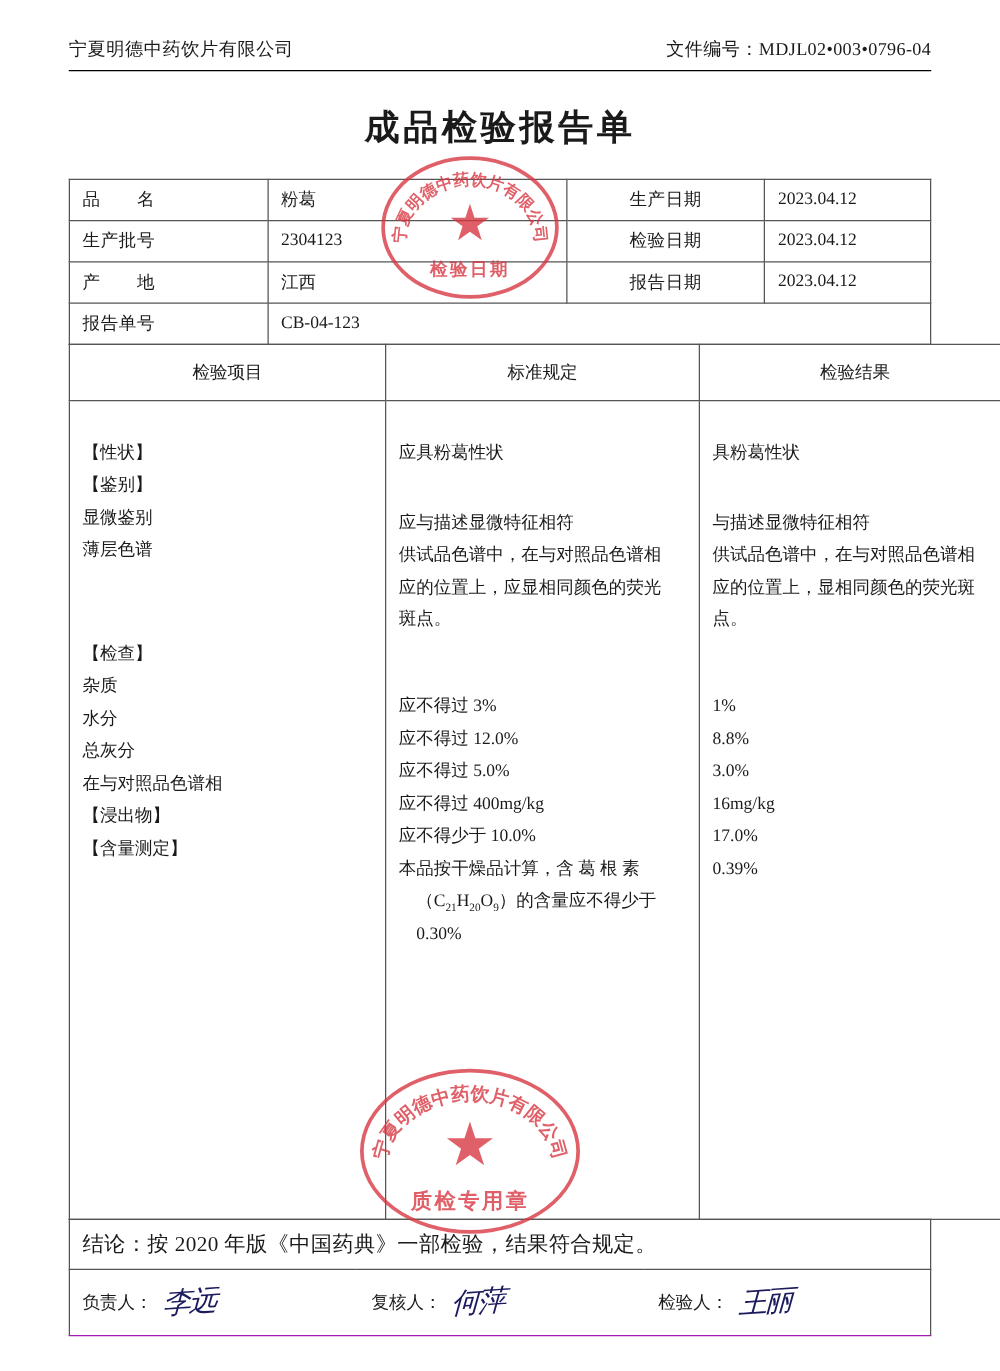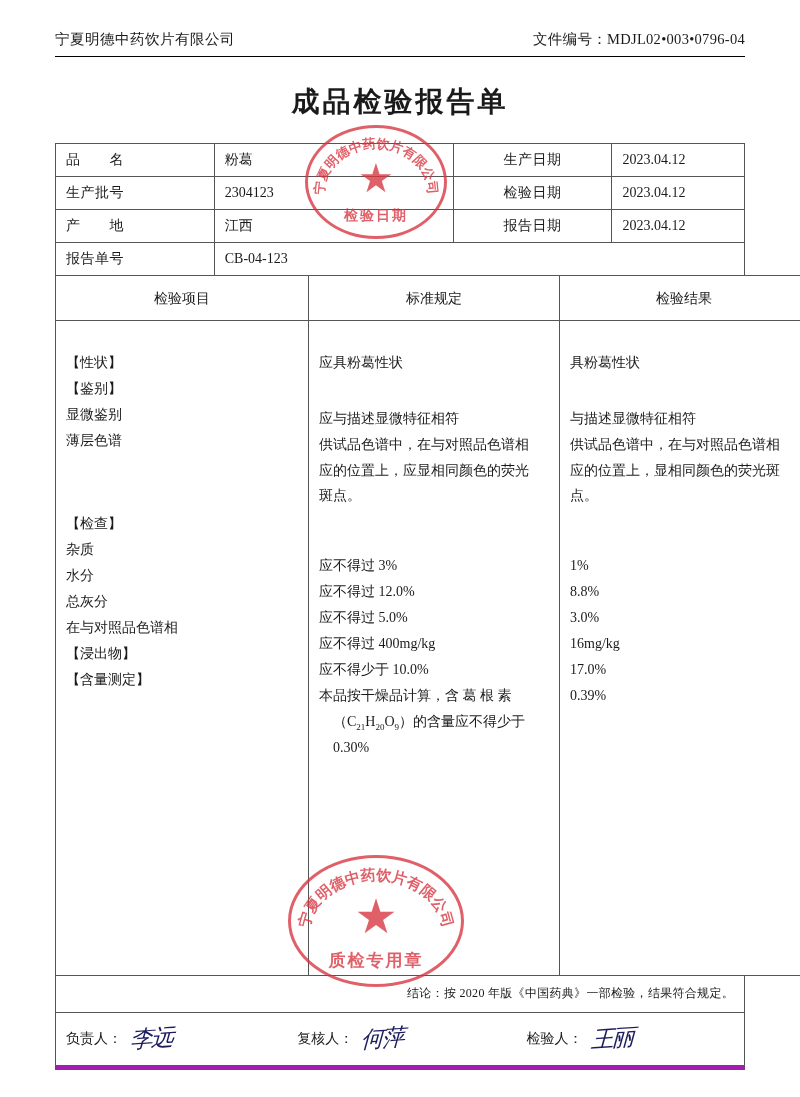--- a/index.html
+++ b/index.html
@@ -94,33 +94,32 @@
 
   .res-body td { border: 1px solid #555; }
   .cellwrap { min-height: 640px; }
   .line { display: block; }
   .line.gap { height: 22px; }
   .line.indent { padding-left: 14px; }
   sub { font-size: 9px; vertical-align: baseline; position: relative; top: 4px; }
 
   
   .conclusion td {
-    font-size: 12px;
+    font-size: 17px;
     padding: 8px 10px;
     letter-spacing: 0.3px;
-    text-align: right;
   }
 
   
   .signatures {
     display: flex;
     margin-top: 0;
     border-left: 1px solid #555;
     border-right: 1px solid #555;
-    border-bottom: 5px solid #a21caf;
+    border-bottom: 1px solid #a21caf;
     height: 52px;
     align-items: center;
   }
   .sigcell {
     display: flex;
     align-items: center;
     padding-left: 10px;
     font-size: 14px;
     position: relative;
   }

